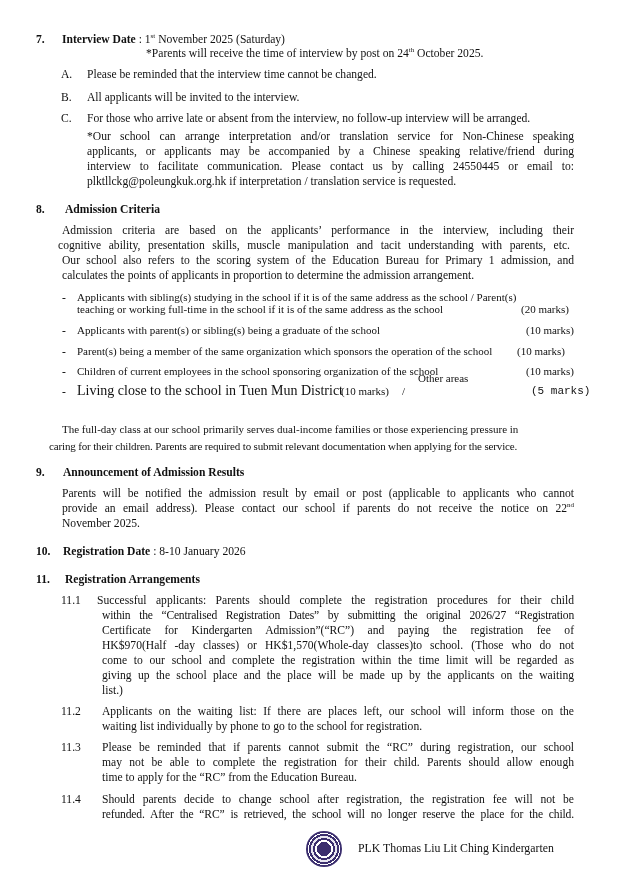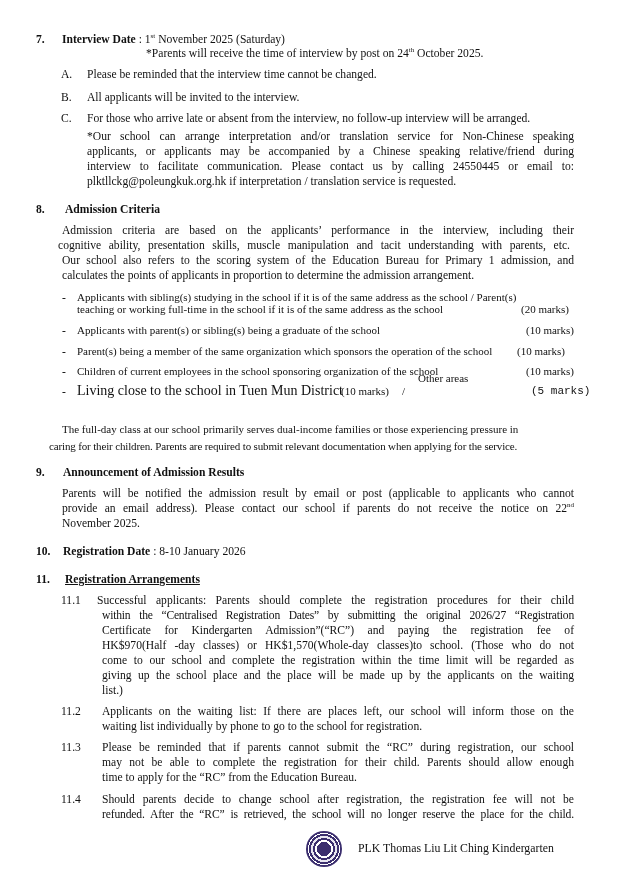--- a/index.html
+++ b/index.html
@@ -86,21 +86,21 @@
   <span>provide an email address). Please contact our school if parents do not receive the notice on 22</span><sup>nd</sup>
 </div>
 <div class="line" style="left:62px;top:517px;">November 2025.</div>
 
 <div class="num" style="left:36px;top:545px;">10.</div>
 <div class="line" style="left:63px;top:545px;">
   <b>Registration Date</b><span> : 8-10 January 2026</span>
 </div>
 
 <div class="num" style="left:36px;top:573px;">11.</div>
-<div class="head" style="left:65px;top:573px;text-decoration:underline;">Registration Arrangements</div>
+<div class="head" style="left:65px;top:573px;">Registration Arrangements</div>
 
 <div class="line" style="left:61px;top:594px;">11.1</div>
 <div class="abs just" style="left:97px;top:594px;width:477px;">Successful applicants: Parents should complete the registration procedures for their child</div>
 <div class="abs just" style="left:102px;top:609px;width:472px;letter-spacing:-0.2px;">within the “Centralised Registration Dates” by submitting the original 2026/27 “Registration</div>
 <div class="abs just" style="left:102px;top:624px;width:472px;">Certificate for Kindergarten Admission”(“RC”) and paying the registration fee of</div>
 <div class="abs just" style="left:102px;top:639px;width:472px;">HK$970(Half -day classes) or HK$1,570(Whole-day classes)to school. (Those who do not</div>
 <div class="abs just" style="left:102px;top:654px;width:472px;">come to our school and complete the registration within the time limit will be regarded as</div>
 <div class="abs just" style="left:102px;top:669px;width:472px;">giving up the school place and the place will be made up by the applicants on the waiting</div>
 <div class="line" style="left:102px;top:684px;">list.)</div>
 

